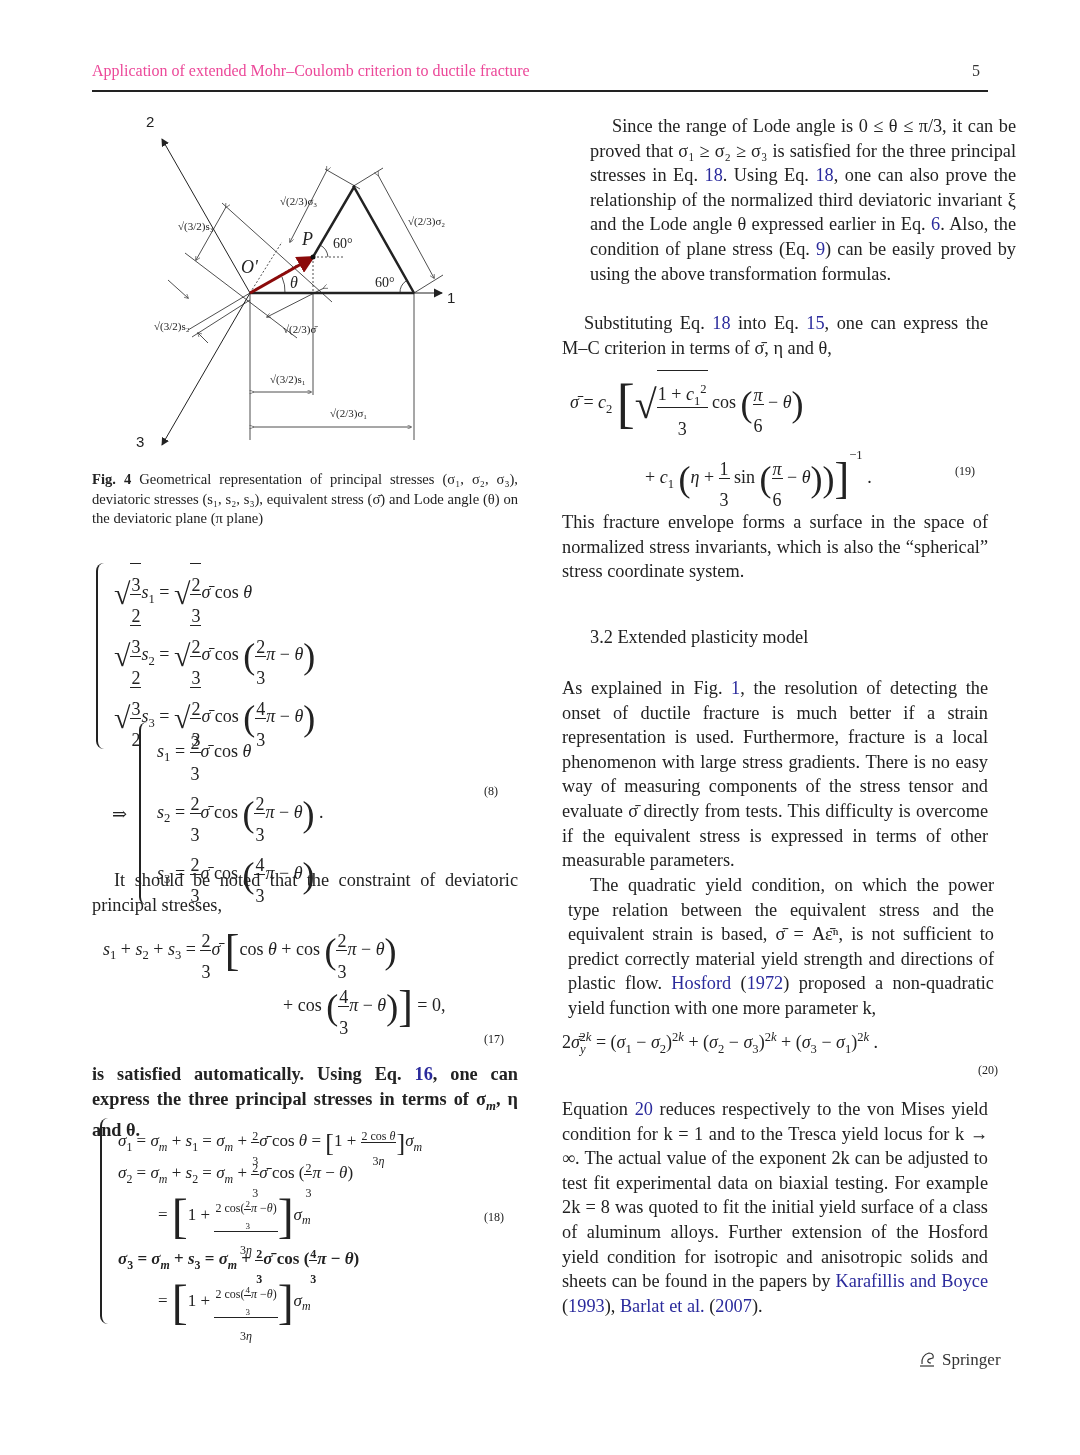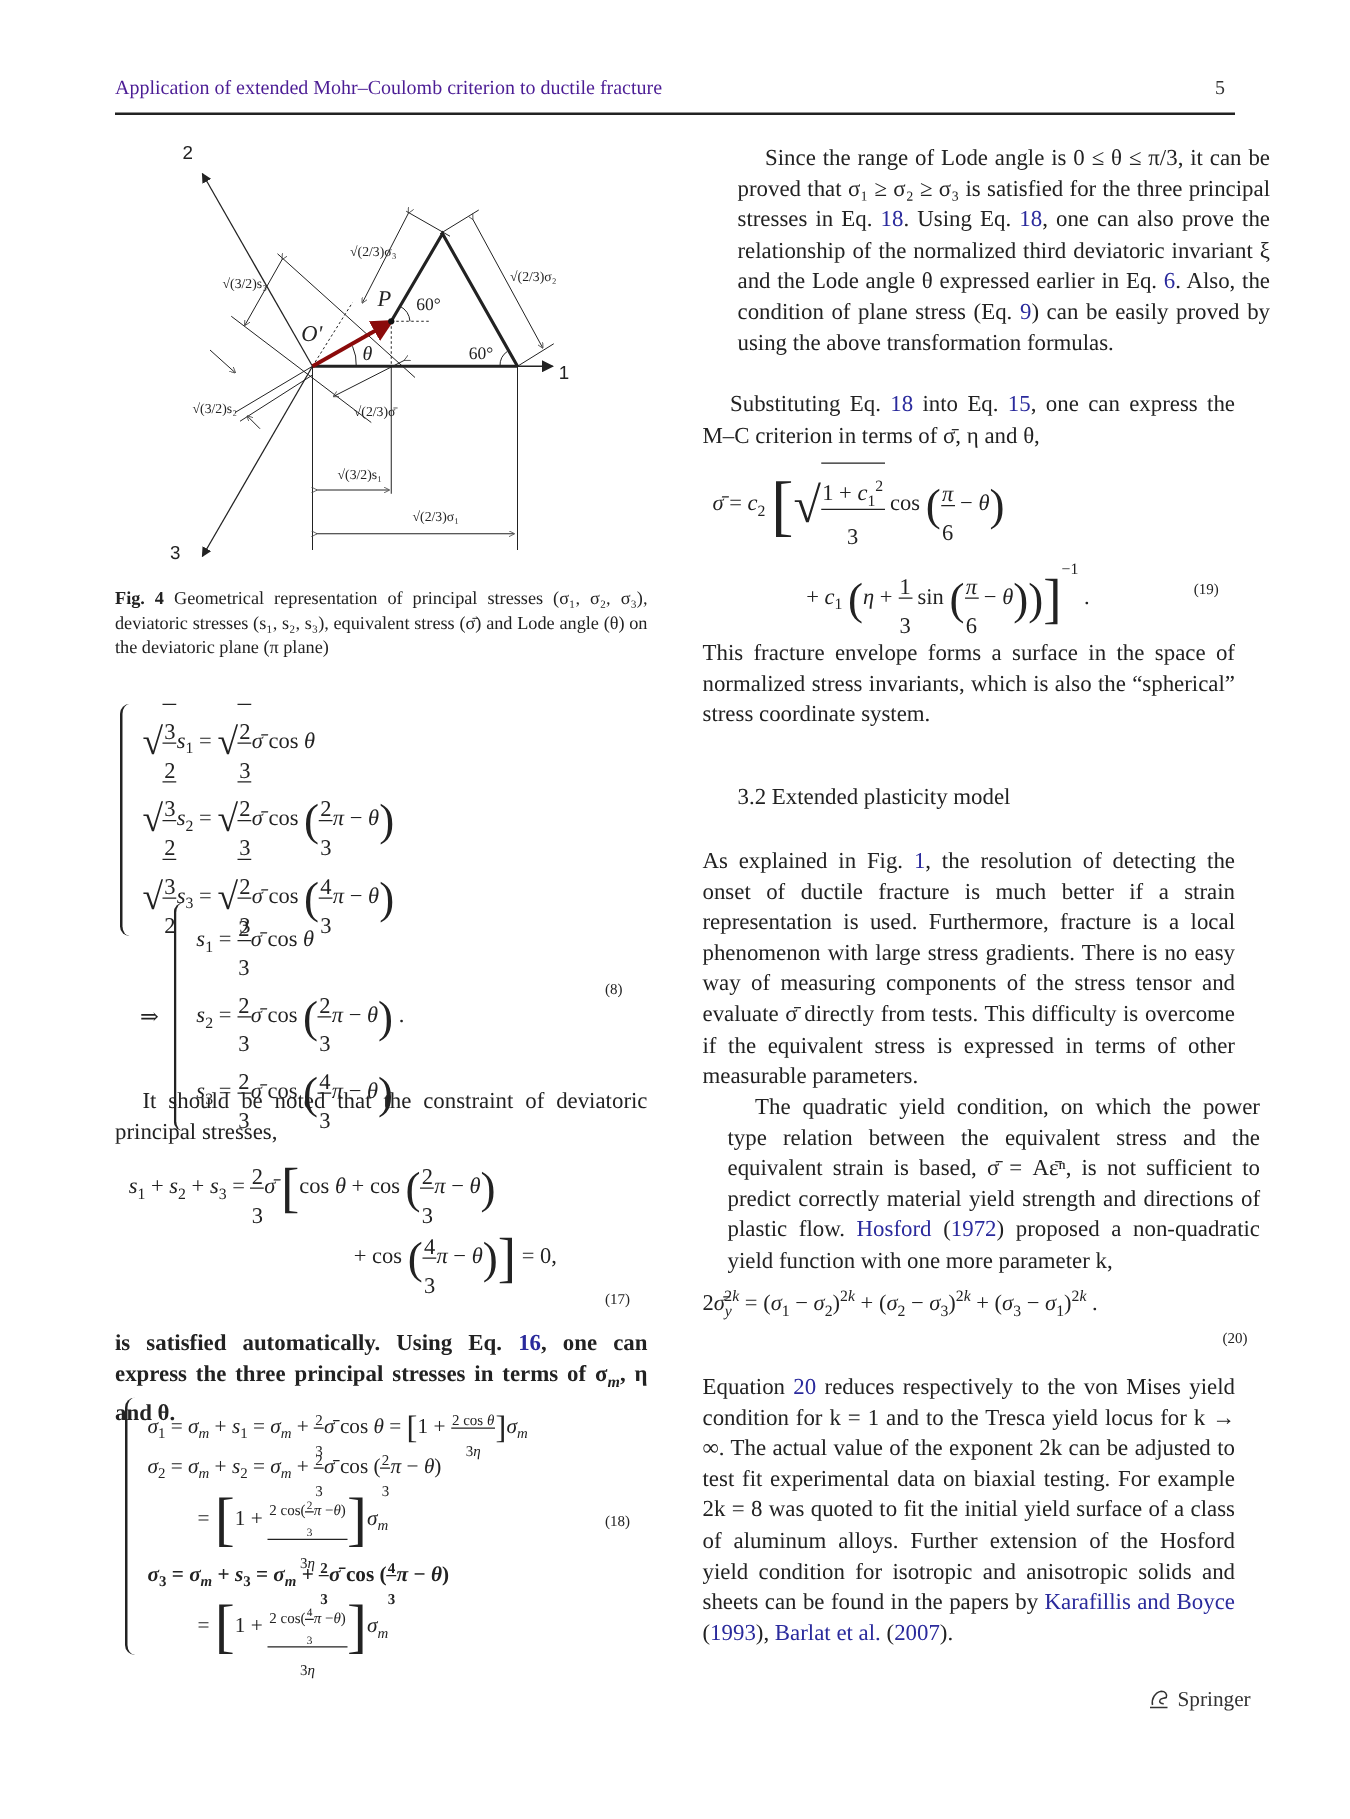--- a/index.html
+++ b/index.html
@@ -1,19 +1,19 @@
 <!DOCTYPE html>
 <html><head>
 <meta charset="utf-8">
 <style>
   html, body { margin:0; padding:0; background:#ffffff; }
   body { width:1080px; height:1455px; position:relative; overflow:hidden;
          font-family:"Liberation Serif","DejaVu Serif",serif; color:#222; }
   .abs { position:absolute; }
-  .header-title { left:92px; top:62px; font-size:16px; color:#4c1d95; }
+  .header-title { left:92px; top:62px; font-size:16px; color:#ec4899; }
   .page-num { left:972px; top:62px; font-size:16px; color:#333; }
   .rule { left:92px; top:90px; width:896px; height:2px; background:#222; }
   .col-text { font-size:18.3px; line-height:24.6px; text-align:justify; }
   .indent { text-indent:22px; }
   .link { color:#2a2a9c; }
   .caption { left:92px; top:470px; width:426px; font-size:14.6px; line-height:19.6px; text-align:justify; }
   .caption b { font-weight:bold; }
   .eq { font-size:18px; white-space:nowrap; }
   .eqnum { font-size:12px; }
   .frac { display:inline-block; vertical-align:middle; text-align:center; line-height:1; }
@@ -187,21 +187,21 @@
 <div class="abs eqnum" style="left:955px;top:464px;">(19)</div>
 
 <div class="abs col-text" style="left:562px;top:510px;width:426px;">This fracture envelope forms a surface in the space of normalized stress invariants, which is also the “spherical” stress coordinate system.</div>
 
 <div class="abs sec-head" style="left:590px;top:627px;">3.2 Extended plasticity model</div>
 
 <div class="abs col-text" style="left:562px;top:676px;width:426px;">
   <span>As explained in Fig. </span><a class="link">1</a><span>, the resolution of detecting the onset of ductile fracture is much better if a strain representation is used. Furthermore, fracture is a local phenomenon with large stress gradients. There is no easy way of measuring components of the stress tensor and evaluate σ̄ directly from tests. This difficulty is overcome if the equivalent stress is expressed in terms of other measurable parameters.</span>
 </div>
 
-<div class="abs col-text indent" style="left:582px;top:873px;width:426px;">
+<div class="abs col-text indent" style="left:568px;top:873px;width:426px;">
   <span>The quadratic yield condition, on which the power type relation between the equivalent stress and the equivalent strain is based, σ̄ = Aε̄ⁿ, is not sufficient to predict correctly material yield strength and directions of plastic flow. </span><a class="link">Hosford</a><span> (</span><a class="link">1972</a><span>) proposed a non-quadratic yield function with one more parameter k,</span>
 </div>
 
 <div class="abs eq" style="left:562px;top:1030px;">
   2<i>σ̄</i><sub><i>y</i></sub><sup style="margin-left:-6px;">2<i>k</i></sup> = (<i>σ</i><sub>1</sub> − <i>σ</i><sub>2</sub>)<sup>2<i>k</i></sup> + (<i>σ</i><sub>2</sub> − <i>σ</i><sub>3</sub>)<sup>2<i>k</i></sup> + (<i>σ</i><sub>3</sub> − <i>σ</i><sub>1</sub>)<sup>2<i>k</i></sup> .
 </div>
 <div class="abs eqnum" style="left:978px;top:1063px;">(20)</div>
 
 <div class="abs col-text" style="left:562px;top:1097px;width:426px;">
   <span>Equation </span><a class="link">20</a><span> reduces respectively to the von Mises yield condition for k = 1 and to the Tresca yield locus for k → ∞. The actual value of the exponent 2k can be adjusted to test fit experimental data on biaxial testing. For example 2k = 8 was quoted to fit the initial yield surface of a class of aluminum alloys. Further extension of the Hosford yield condition for isotropic and anisotropic solids and sheets can be found in the papers by </span><a class="link">Karafillis and Boyce</a><span> (</span><a class="link">1993</a><span>), </span><a class="link">Barlat et al.</a><span> (</span><a class="link">2007</a><span>).</span>

